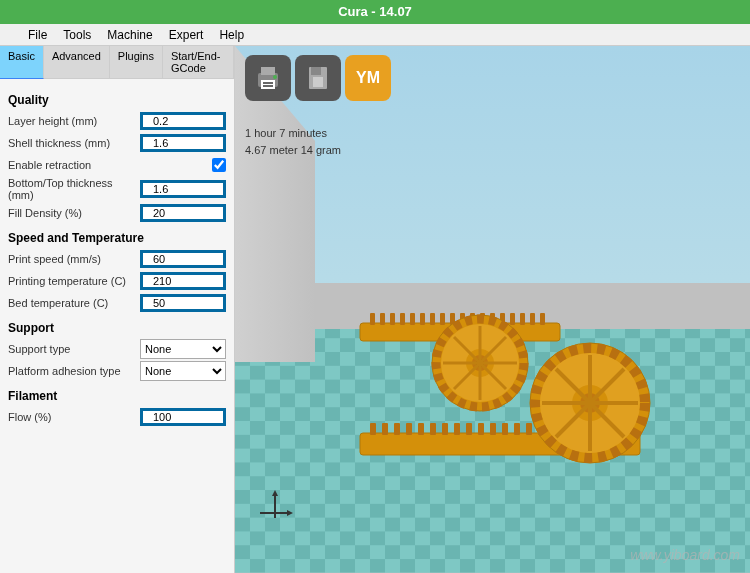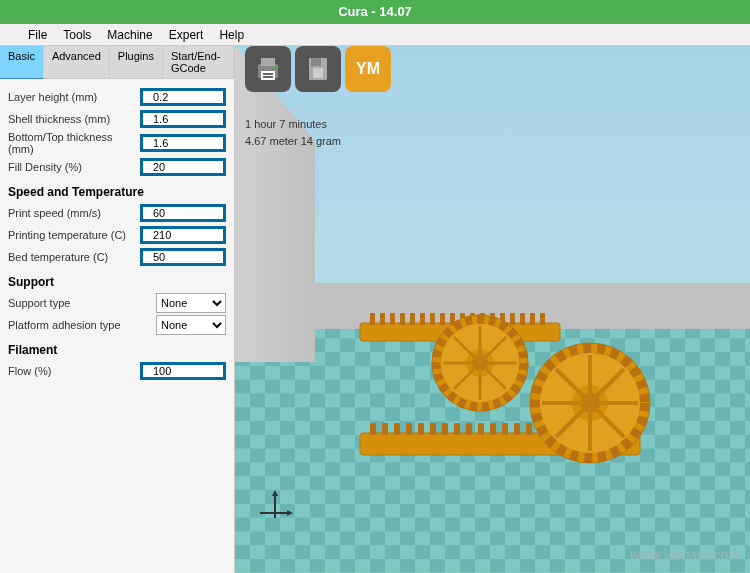--- a/index.html
+++ b/index.html
@@ -106,21 +106,21 @@
       background: white;
       font-size: 11px;
       padding: 0 10px;
     }
     .setting-checkbox {
       width: 14px;
       height: 14px;
     }
 
     .setting-select {
-      width: 70px;
+      width: 86px;
       height: 20px;
       border: 1px solid #aaa;
       background: white;
       font-size: 11px;
     }
 
     
     #right-panel {
       flex: 1;
       position: relative;
@@ -131,21 +131,21 @@
     #viewport {
       width: 100%;
       height: 100%;
       position: relative;
       background: linear-gradient(180deg, #b0d8e8 0%, #b0d8e8 50%, #c8c8c8 50%, #c8c8c8 100%);
     }
 
     
     #toolbar-icons {
       position: absolute;
-      top: 0;
+      top: 9px;
       left: 10px;
       display: flex;
       gap: 4px;
       align-items: flex-start;
       flex-direction: column;
     }
 
     #icon-row {
       display: flex;
       gap: 4px;
@@ -221,27 +221,32 @@
   <div id="left-panel">
     <div id="tabs">
       <div class="tab active">Basic</div>
       <div class="tab">Advanced</div>
       <div class="tab">Plugins</div>
       <div class="tab">Start/End-GCode</div>
     </div>
 
     <div id="settings-content">
 
+      <div class="section-header">Quality</div>
       <div class="setting-row">
         <span class="setting-label">Layer height (mm)</span>
         <input class="setting-input" type="text" value="0.2" style="">
       </div>
       <div class="setting-row">
         <span class="setting-label">Shell thickness (mm)</span>
         <input class="setting-input" type="text" value="1.6" style="">
+      </div>
+      <div class="setting-row">
+        <span class="setting-label">Enable retraction</span>
+        <input class="setting-checkbox" type="checkbox" checked="" style="">
       </div>
 
       <div class="setting-row">
         <span class="setting-label">Bottom/Top thickness (mm)</span>
         <input class="setting-input" type="text" value="1.6" style="">
       </div>
       <div class="setting-row">
         <span class="setting-label">Fill Density (%)</span>
         <input class="setting-input" type="text" value="20" style="">
       </div>

